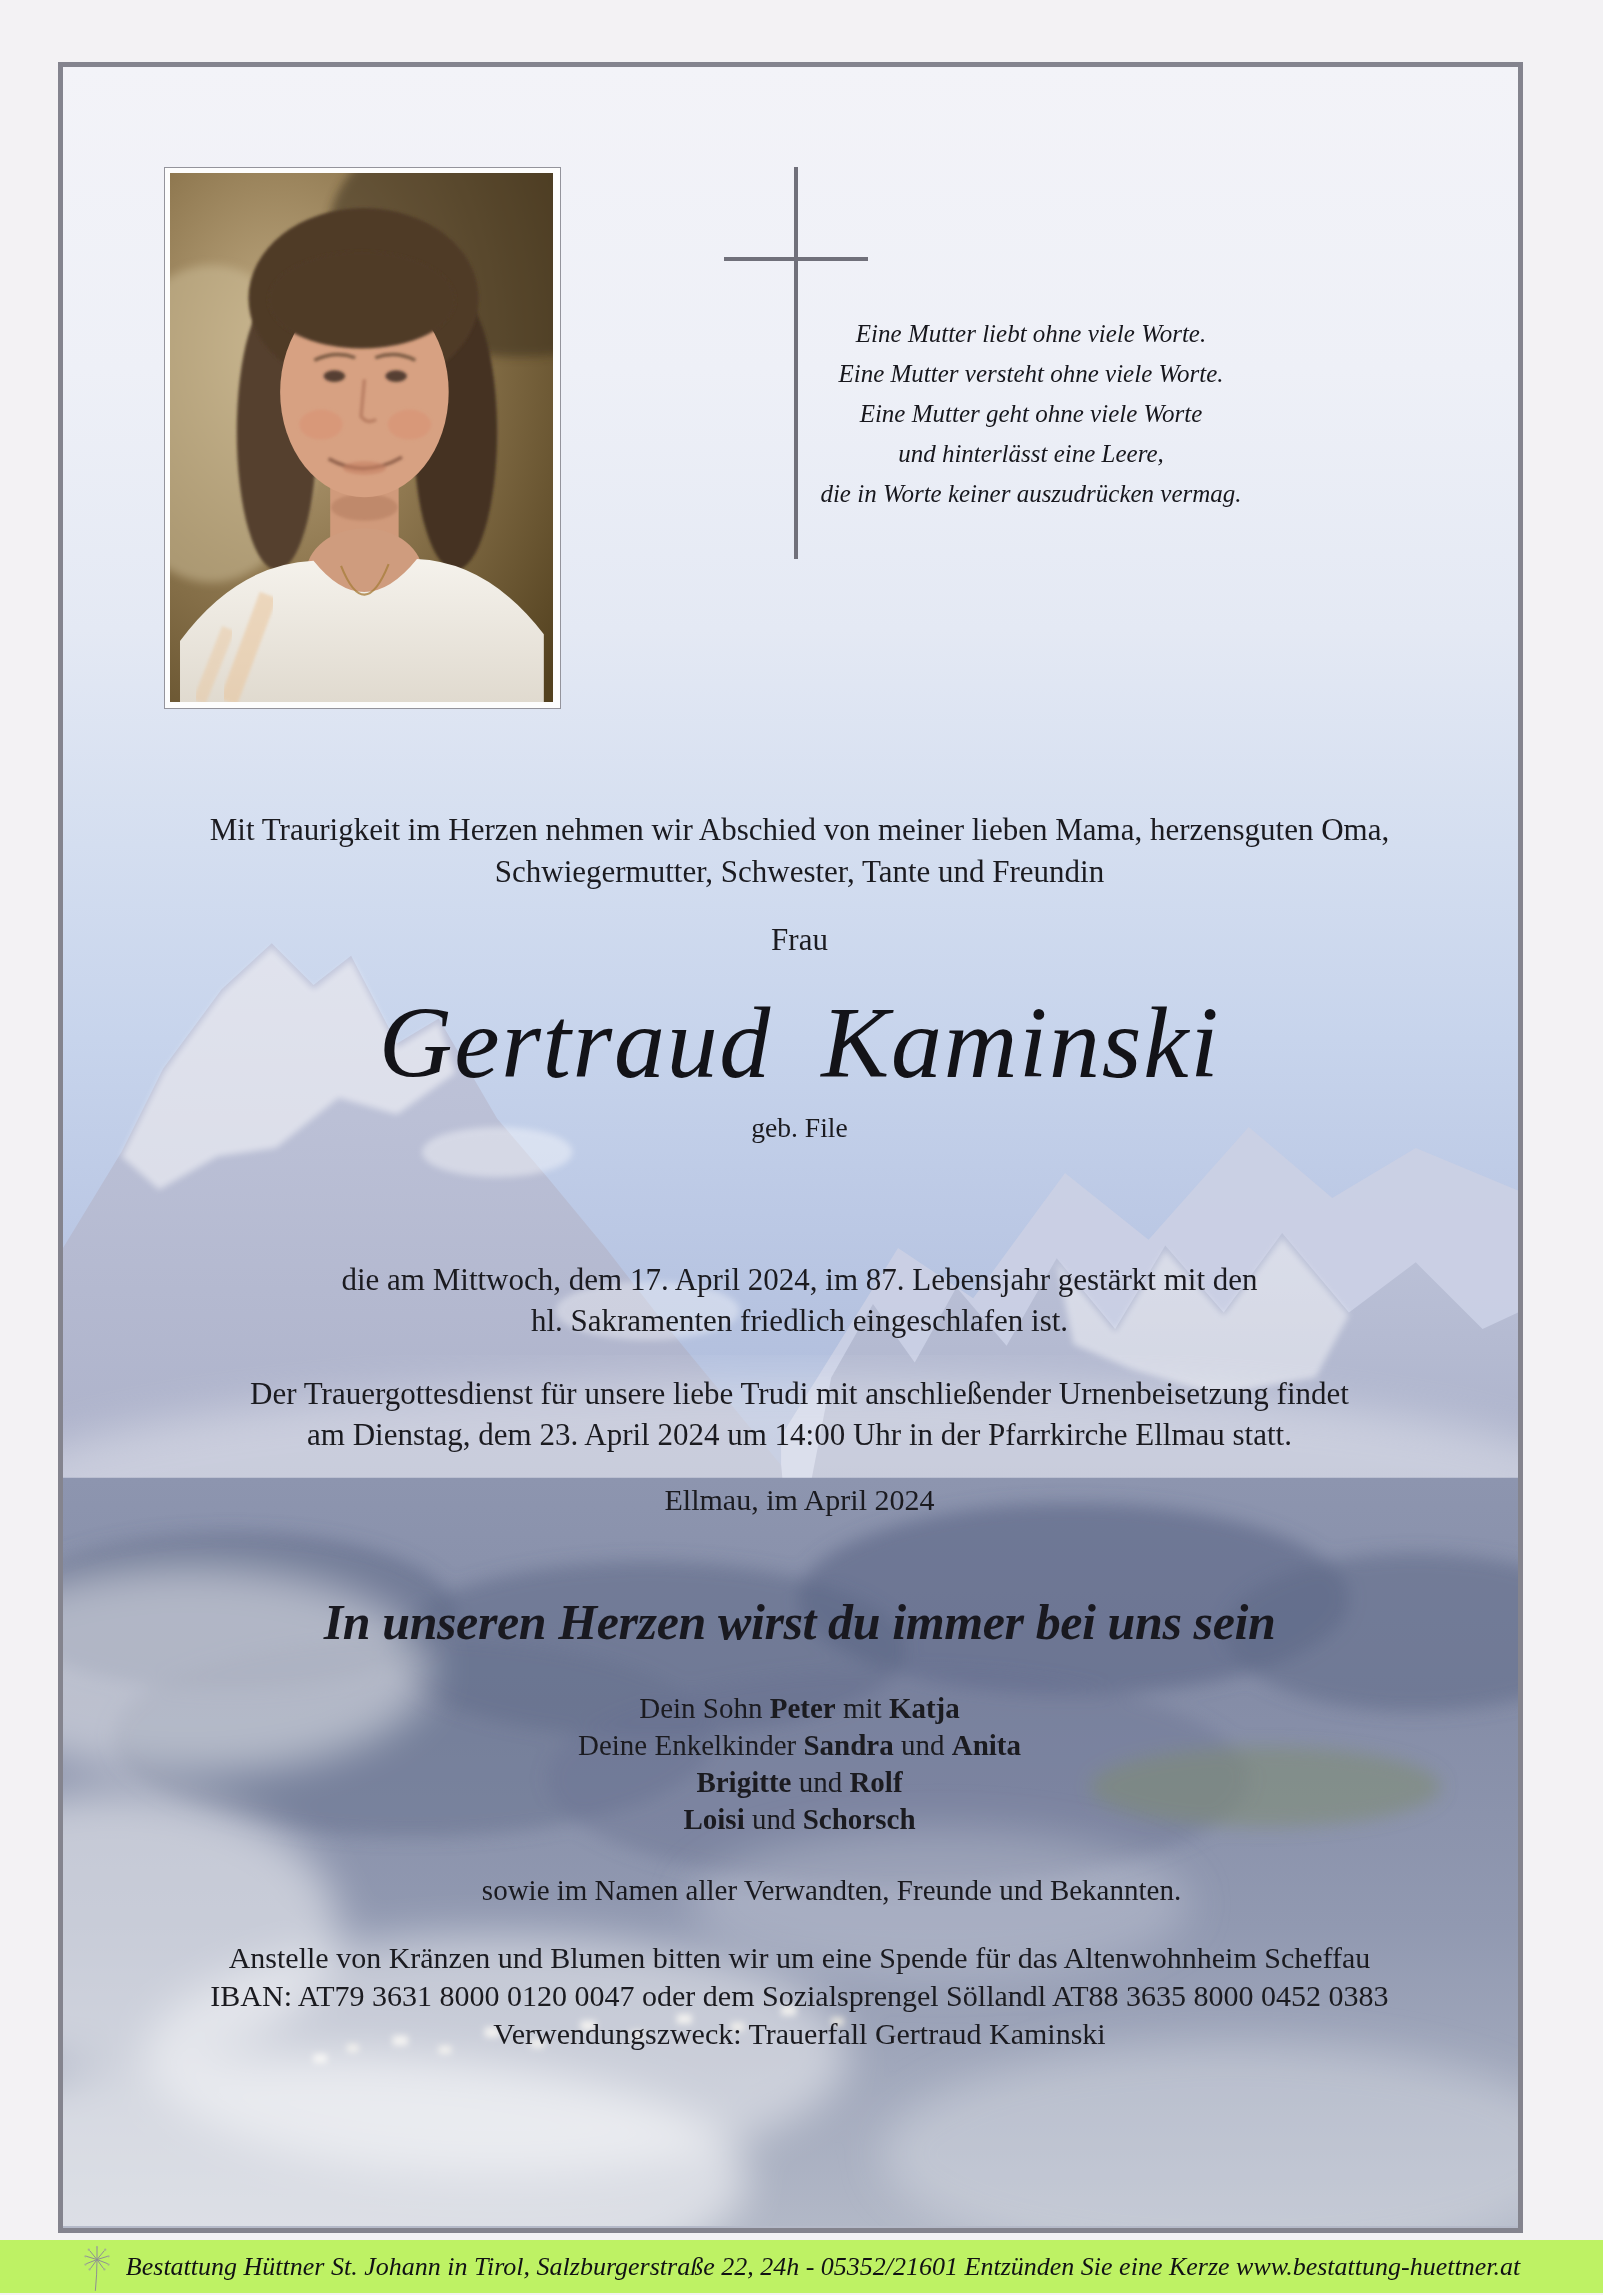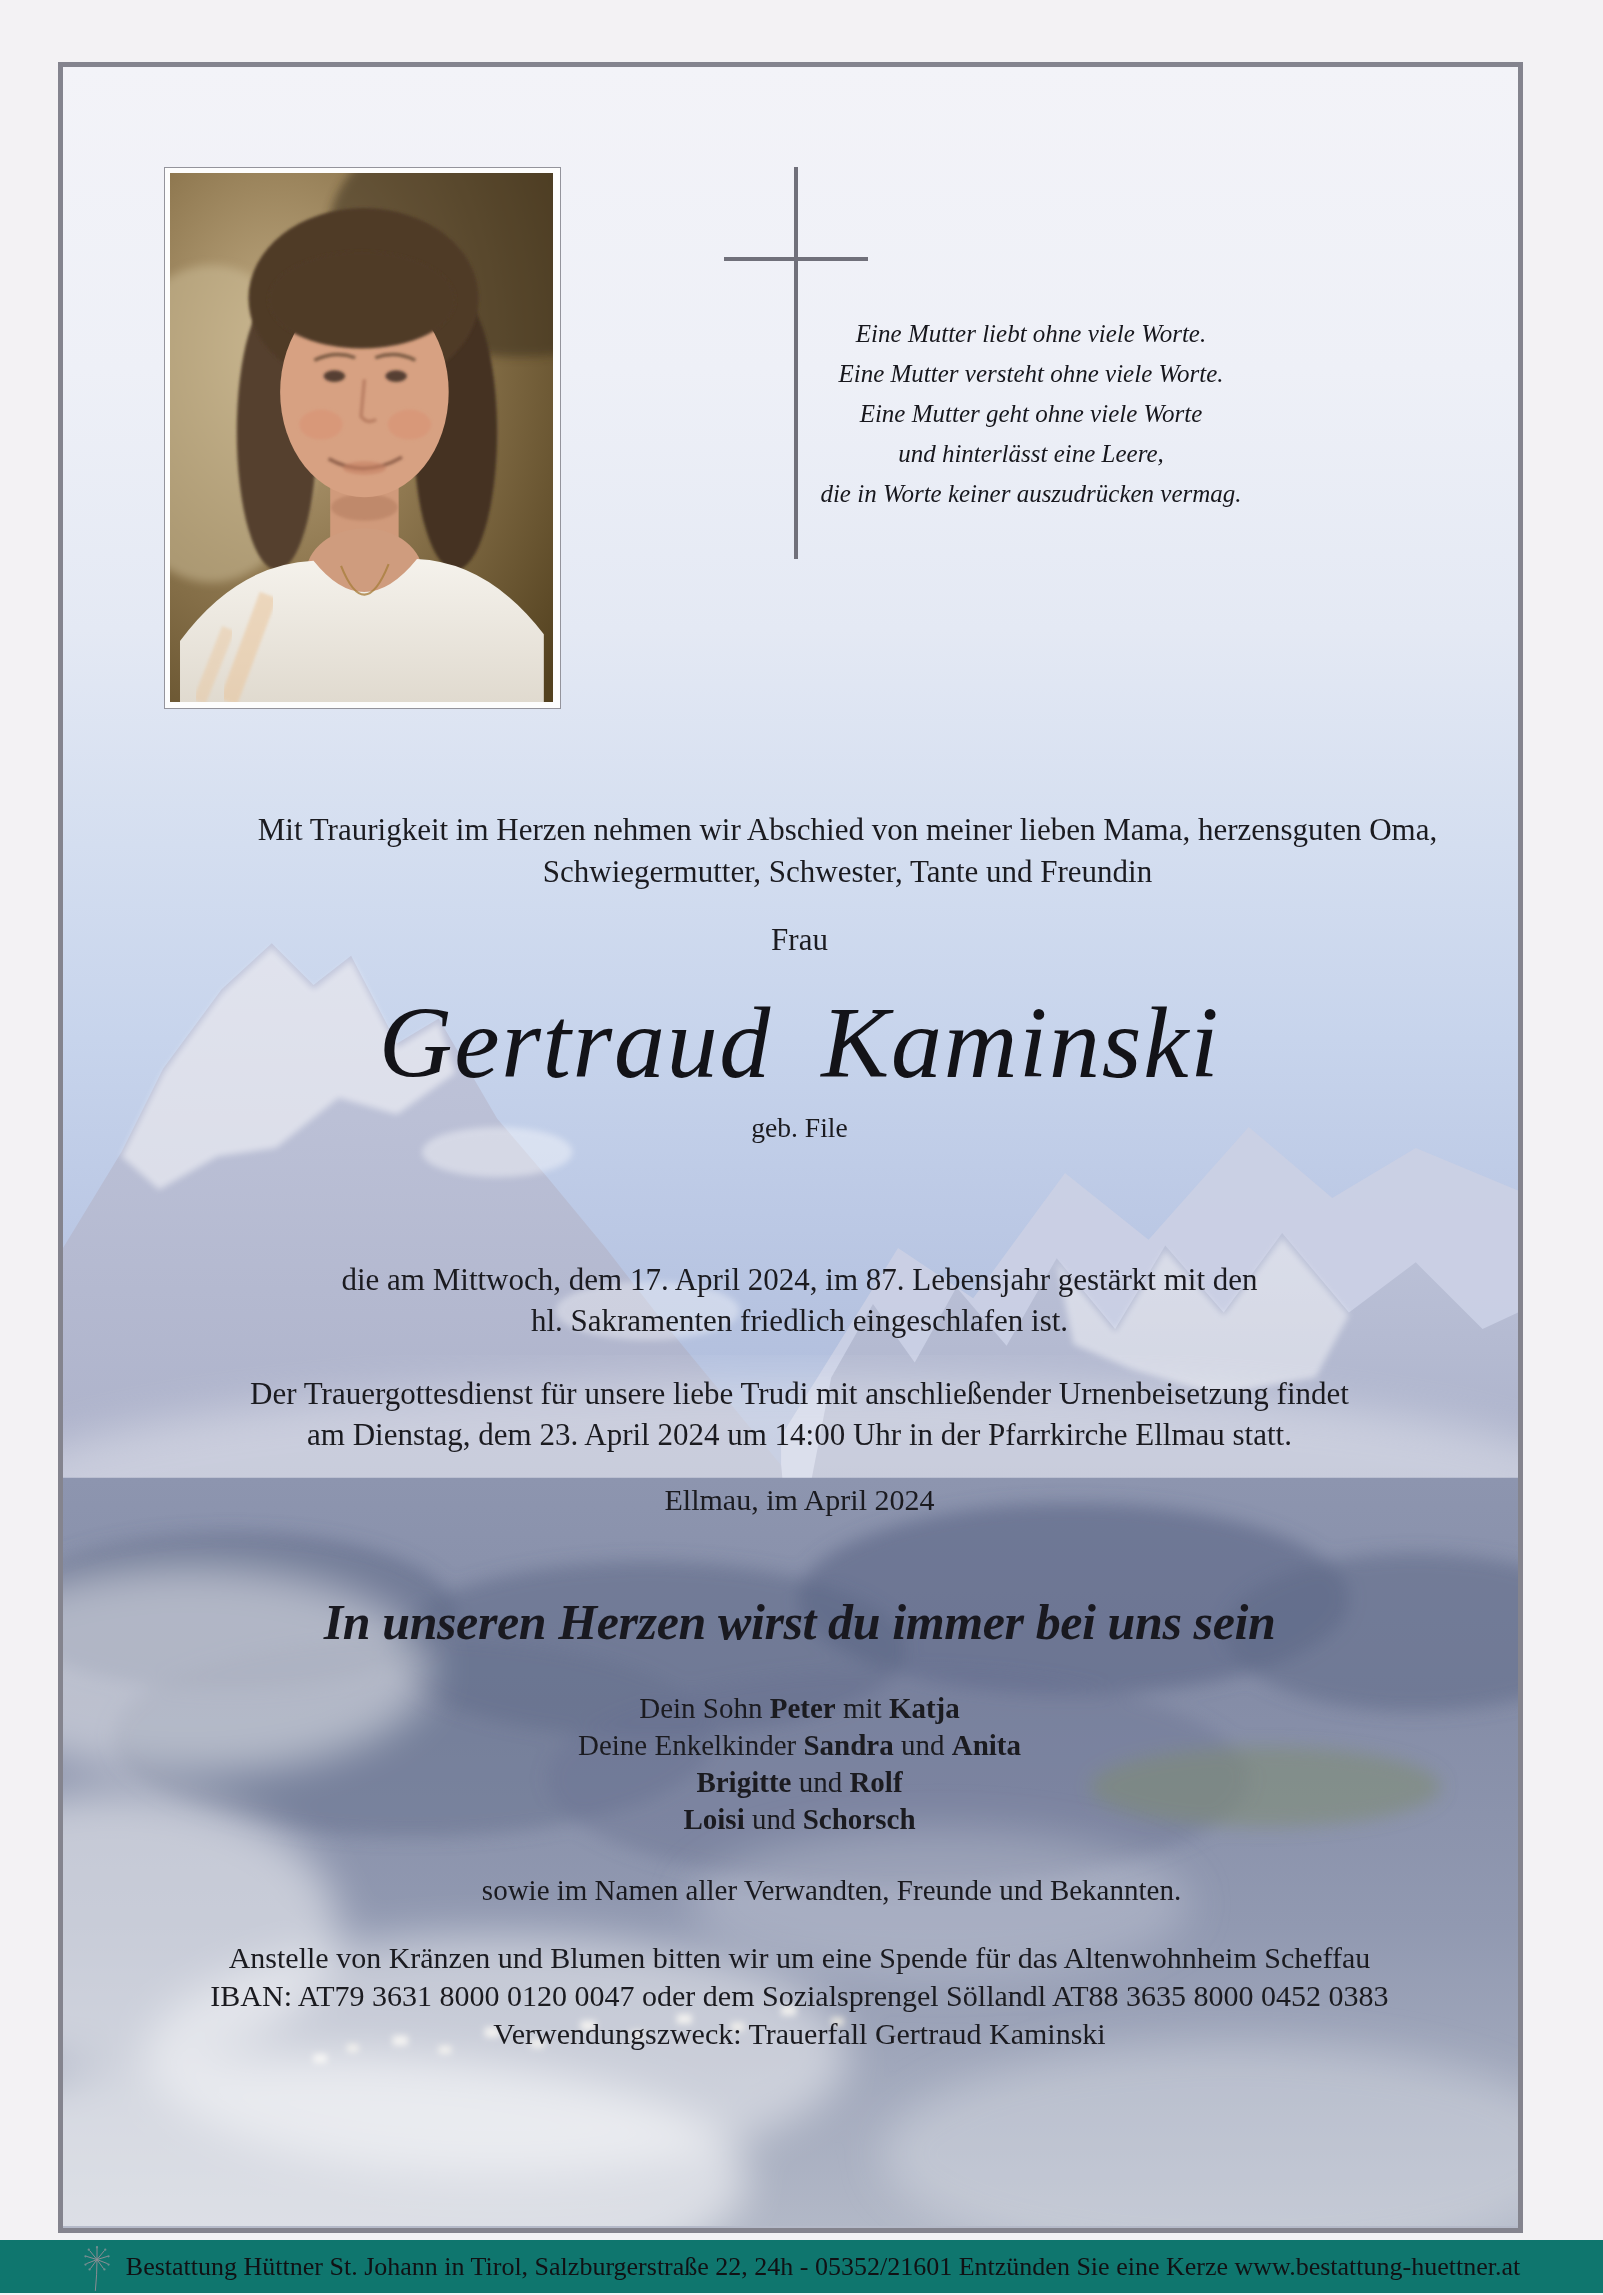--- a/index.html
+++ b/index.html
@@ -15,21 +15,21 @@
     background:linear-gradient(180deg,
       #f3f3f8 0%, #eef0f7 14%, #e4e9f4 26%, #d4def0 36%,
       #c7d4ec 45%, #bcc9e5 53%, #b3c0de 60%, #a3abc6 70%,
       #9098b2 82%, #a5abbf 93%, #b5bac9 100%);
     overflow:hidden;
   }
   .bg-art{position:absolute;left:0;top:726px;width:1473px;height:1433px;}
   .txt{position:absolute;left:0;width:1473px;text-align:center;}
   .poem{position:absolute;left:634px;width:668px;text-align:center;
     font-style:italic;font-size:25px;line-height:40px;top:247px;color:#17171d;}
-  .intro{top:742px;font-size:31px;line-height:42px;padding-left:48px;}
+  .intro{top:742px;font-size:31px;line-height:42px;}
   .frau{top:855px;font-size:31px;}
   .name{top:917px;font-size:102px;font-style:italic;font-weight:normal;
     letter-spacing:1.7px;word-spacing:22px;margin:0;color:#131318;}
   .maiden{top:1045px;font-size:27.6px;}
   .notice{top:1192px;font-size:31px;line-height:41px;}
   .service{top:1306px;font-size:31px;line-height:41px;}
   .dateline{top:1416px;font-size:30px;}
   .motto{top:1526px;font-size:50px;font-style:italic;font-weight:600;
     letter-spacing:-0.4px;color:#191920;}
   .family{top:1623px;font-size:29px;line-height:37px;}
@@ -40,21 +40,21 @@
     position:absolute;left:101px;top:100px;width:397px;height:542px;
     border:1.7px solid #94949c;background:#fdfdfd;box-sizing:border-box;
     padding:5px;
   }
   .photo-frame svg{display:block;width:383px;height:529px;}
   .cross-v{position:absolute;left:731px;top:100px;width:4.2px;height:392px;background:#70707a;}
   .cross-h{position:absolute;left:661px;top:190px;width:144px;height:4.2px;background:#70707a;}
   .footer{
     position:absolute;left:0;top:2240px;width:1603px;height:53px;
     display:flex;align-items:center;justify-content:center;gap:15px;
-    font-size:26px;color:#111114;background:#0f766e;
+    font-size:26px;color:#111114;background:#bef264;font-style:italic;
   }
   .footer svg{flex:0 0 auto;}
 </style>
 </head>
 <body>
 
 <div class="card">
 
   <svg class="bg-art" viewBox="0 0 1764 1716" preserveAspectRatio="none" aria-hidden="true">
     <defs>

